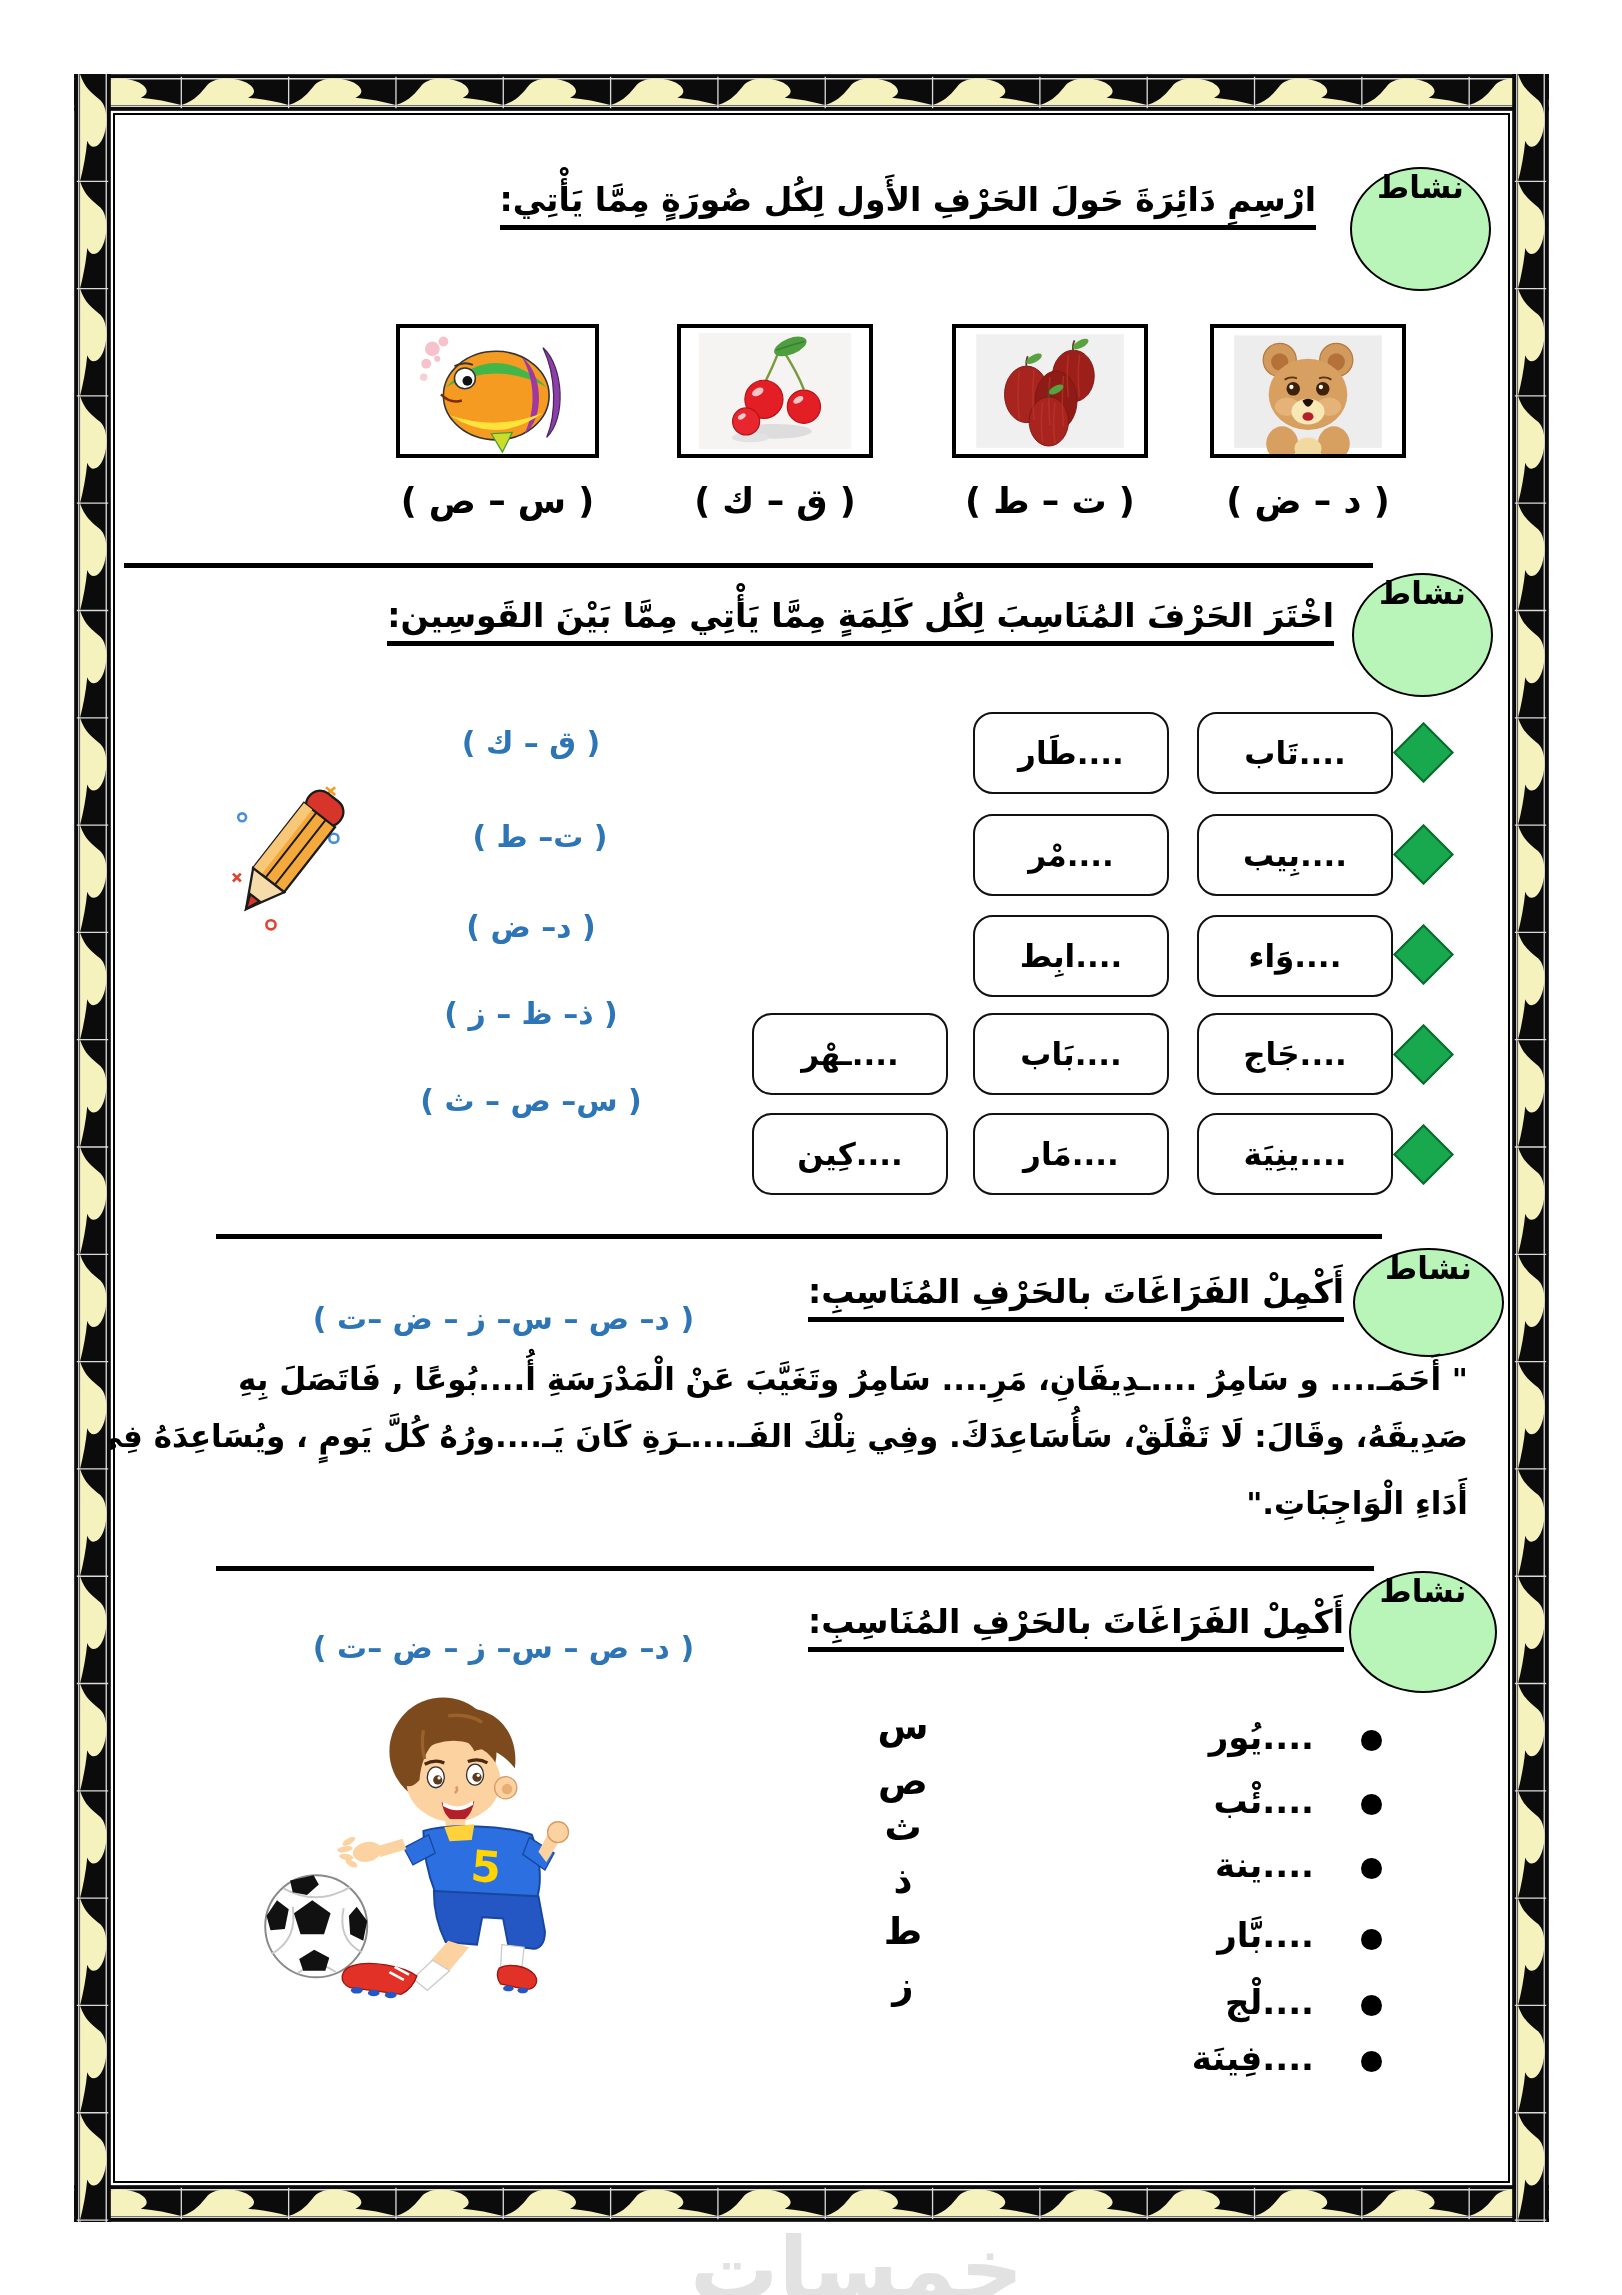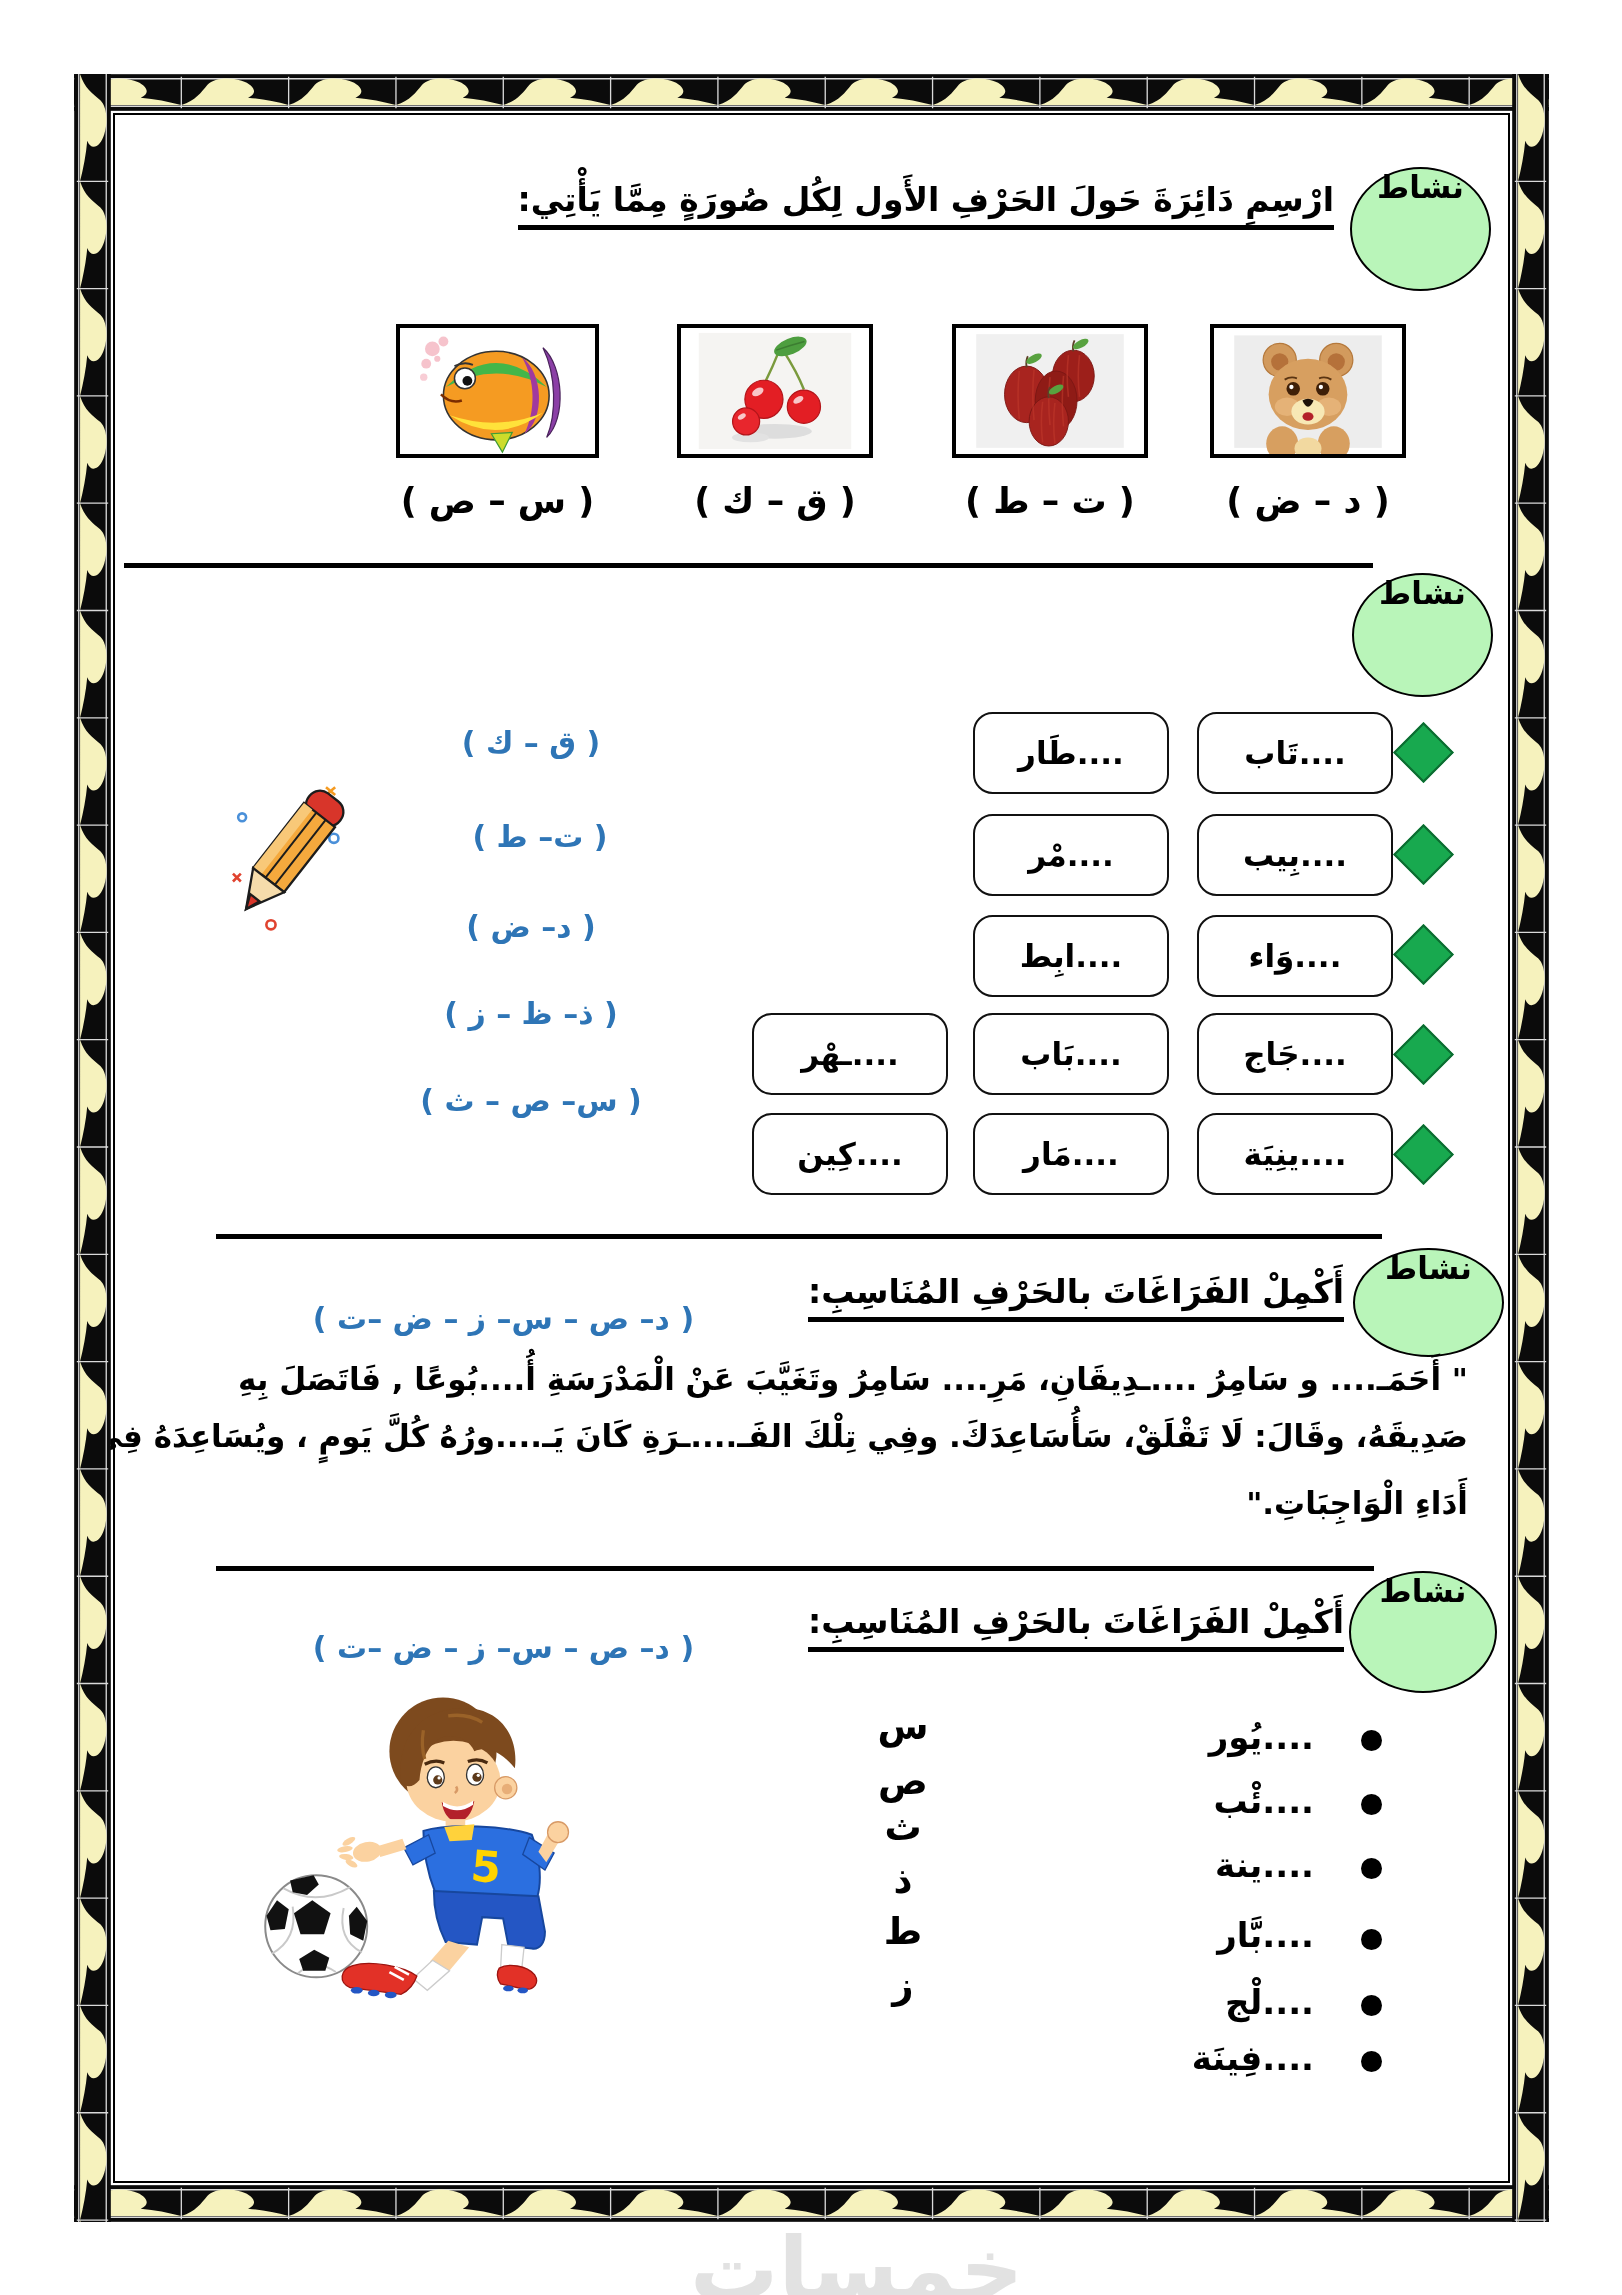--- a/index.html
+++ b/index.html
@@ -64,21 +64,21 @@
         <rect width="3283" height="56" fill="#0b0b0b"></rect>
         <path d="M0,7 H3283 M0,49 H3283 M164,4 V52 M328,4 V52 M492,4 V52 M656,4 V52 M820,4 V52 M984,4 V52 M1148,4 V52 M1312,4 V52 M1476,4 V52 M1640,4 V52 M1804,4 V52 M1968,4 V52 M2132,4 V52 M2296,4 V52 M2460,4 V52 M2624,4 V52 M2788,4 V52 M2952,4 V52 M3116,4 V52 M3280,4 V52" stroke="#ffffff" stroke-width="2" fill="none" opacity="0.85"></path>
         <path d="M0,47 C22,40 30,28 40,16 C50,6 72,4 92,10 C112,16 118,30 102,36 C124,38 144,42 164,47 Z M164,47 C186,40 194,28 204,16 C214,6 236,4 256,10 C276,16 282,30 266,36 C288,38 308,42 328,47 Z M328,47 C350,40 358,28 368,16 C378,6 400,4 420,10 C440,16 446,30 430,36 C452,38 472,42 492,47 Z M492,47 C514,40 522,28 532,16 C542,6 564,4 584,10 C604,16 610,30 594,36 C616,38 636,42 656,47 Z M656,47 C678,40 686,28 696,16 C706,6 728,4 748,10 C768,16 774,30 758,36 C780,38 800,42 820,47 Z M820,47 C842,40 850,28 860,16 C870,6 892,4 912,10 C932,16 938,30 922,36 C944,38 964,42 984,47 Z M984,47 C1006,40 1014,28 1024,16 C1034,6 1056,4 1076,10 C1096,16 1102,30 1086,36 C1108,38 1128,42 1148,47 Z M1148,47 C1170,40 1178,28 1188,16 C1198,6 1220,4 1240,10 C1260,16 1266,30 1250,36 C1272,38 1292,42 1312,47 Z M1312,47 C1334,40 1342,28 1352,16 C1362,6 1384,4 1404,10 C1424,16 1430,30 1414,36 C1436,38 1456,42 1476,47 Z M1476,47 C1498,40 1506,28 1516,16 C1526,6 1548,4 1568,10 C1588,16 1594,30 1578,36 C1600,38 1620,42 1640,47 Z M1640,47 C1662,40 1670,28 1680,16 C1690,6 1712,4 1732,10 C1752,16 1758,30 1742,36 C1764,38 1784,42 1804,47 Z M1804,47 C1826,40 1834,28 1844,16 C1854,6 1876,4 1896,10 C1916,16 1922,30 1906,36 C1928,38 1948,42 1968,47 Z M1968,47 C1990,40 1998,28 2008,16 C2018,6 2040,4 2060,10 C2080,16 2086,30 2070,36 C2092,38 2112,42 2132,47 Z M2132,47 C2154,40 2162,28 2172,16 C2182,6 2204,4 2224,10 C2244,16 2250,30 2234,36 C2256,38 2276,42 2296,47 Z M2296,47 C2318,40 2326,28 2336,16 C2346,6 2368,4 2388,10 C2408,16 2414,30 2398,36 C2420,38 2440,42 2460,47 Z M2460,47 C2482,40 2490,28 2500,16 C2510,6 2532,4 2552,10 C2572,16 2578,30 2562,36 C2584,38 2604,42 2624,47 Z M2624,47 C2646,40 2654,28 2664,16 C2674,6 2696,4 2716,10 C2736,16 2742,30 2726,36 C2748,38 2768,42 2788,47 Z M2788,47 C2810,40 2818,28 2828,16 C2838,6 2860,4 2880,10 C2900,16 2906,30 2890,36 C2912,38 2932,42 2952,47 Z M2952,47 C2974,40 2982,28 2992,16 C3002,6 3024,4 3044,10 C3064,16 3070,30 3054,36 C3076,38 3096,42 3116,47 Z M3116,47 C3138,40 3146,28 3156,16 C3166,6 3188,4 3208,10 C3228,16 3234,30 3218,36 C3240,38 3260,42 3280,47 Z M3280,47 C3302,40 3310,28 3320,16 C3330,6 3352,4 3372,10 C3392,16 3398,30 3382,36 C3404,38 3424,42 3444,47 Z " fill="#f6f2bd"></path>
       </g>
     </svg>
   <div class="inner-rule"></div>
 
   <div class="badge" style="left:1350px;top:167px;width:137px;height:120px">
     <span>نشاط</span>
   </div>
-  <div class="act-title" style="right:288px;top:181px">ارْسِمِ دَائِرَةَ حَولَ الحَرْفِ الأَول لِكُل صُورَةٍ مِمَّا يَأْتِي:</div>
+  <div class="act-title" style="right:306px;top:181px">ارْسِمِ دَائِرَةَ حَولَ الحَرْفِ الأَول لِكُل صُورَةٍ مِمَّا يَأْتِي:</div>
 
   <div class="card" style="left:1210px;top:324px;width:196px;height:134px">
     <svg viewBox="0 0 300 205">
       <rect width="300" height="205" fill="#fff"></rect>
       <rect x="30" y="12" width="240" height="183" fill="#ededed"></rect>
       <circle cx="104" cy="52" r="27" fill="#d29a5d" stroke="#b5793c" stroke-width="2"></circle>
         <circle cx="104" cy="55" r="14" fill="#b5713a"></circle>
       <circle cx="196" cy="52" r="27" fill="#d29a5d" stroke="#b5793c" stroke-width="2"></circle>
         <circle cx="196" cy="55" r="14" fill="#b5713a"></circle>
       <ellipse cx="150" cy="108" rx="64" ry="58" fill="#d79f60"></ellipse>
@@ -174,20 +174,21 @@
   <div class="caption" style="left:1210px;top:481px;width:196px">( د – ض )</div>
   <div class="caption" style="left:952px;top:481px;width:196px">( ت – ط )</div>
   <div class="caption" style="left:677px;top:481px;width:196px">( ق – ك )</div>
   <div class="caption" style="left:396px;top:481px;width:203px">( س – ص )</div>
 
   <div class="hr" style="left:124px;top:563px;width:1249px"></div>
 
   <div class="badge" style="left:1352px;top:573px;width:137px;height:120px">
     <span>نشاط</span>
   </div>
+  <div class="act-title" style="right:288px;top:597px">اخْتَرَ الحَرْفَ المُنَاسِبَ لِكُل كَلِمَةٍ مِمَّا يَأْتِي مِمَّا بَيْنَ القَوسِين:</div>
 
   <div class="diamond" style="left:1402px;top:731px"></div>
   <div class="diamond" style="left:1402px;top:833px"></div>
   <div class="diamond" style="left:1402px;top:933px"></div>
   <div class="diamond" style="left:1402px;top:1033px"></div>
   <div class="diamond" style="left:1402px;top:1133px"></div>
 
   <div class="wbox" style="left:1197px;top:712px">....تَاب</div>
   <div class="wbox" style="left:973px;top:712px">....طَار</div>
   <div class="wbox" style="left:1197px;top:814px">....بِيب</div>

